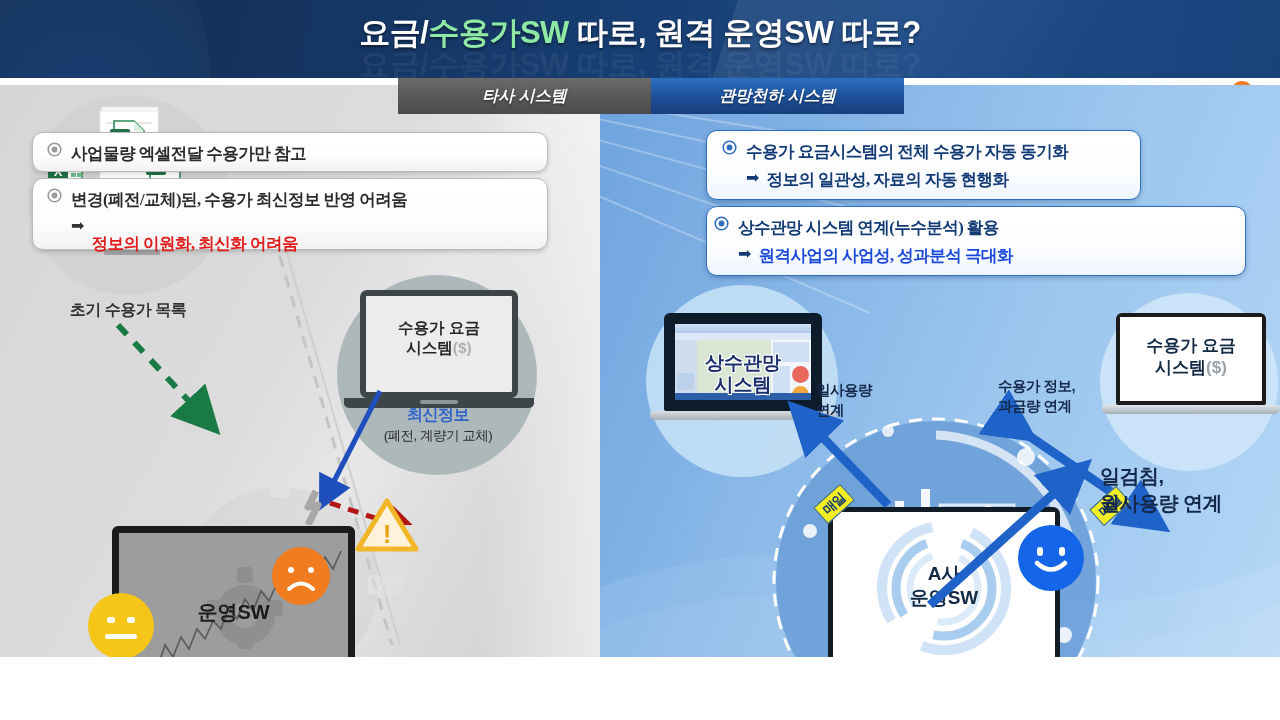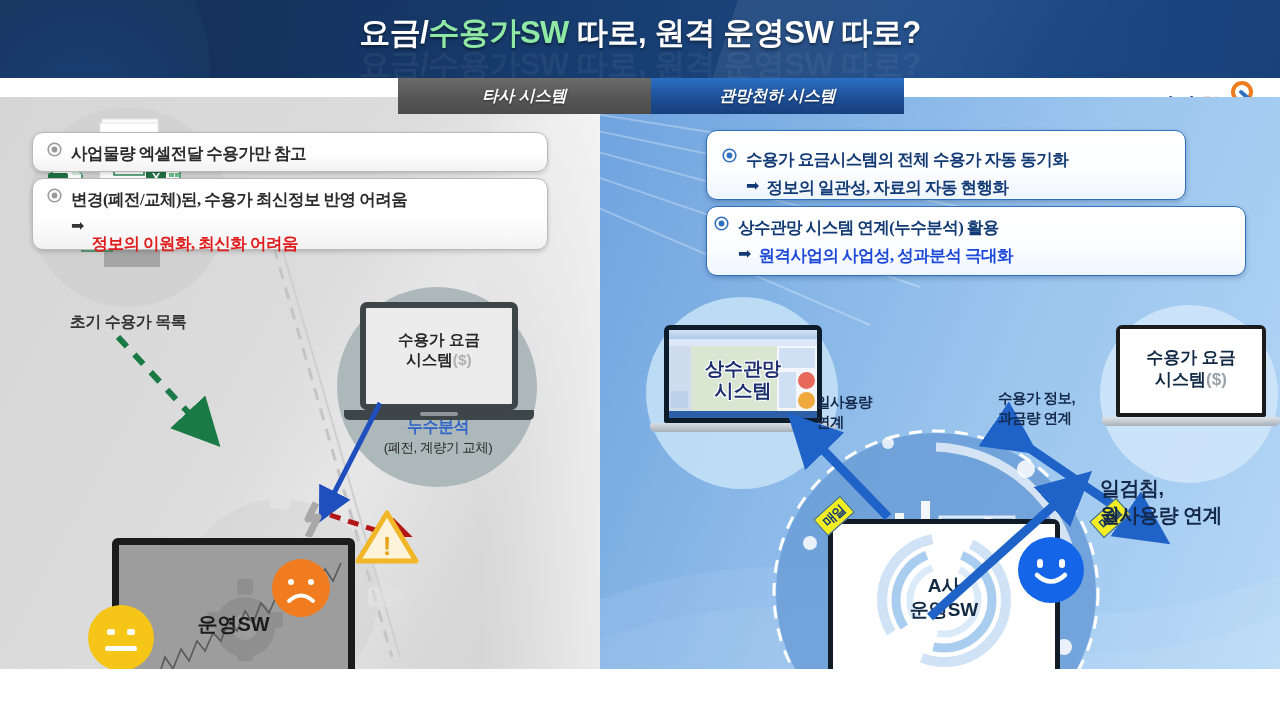--- a/index.html
+++ b/index.html
@@ -29,21 +29,21 @@
   .vs{position:absolute;left:0;top:0;width:506px;height:36px;text-align:center;
       font-size:30px;font-weight:bold;font-style:italic;color:rgba(255,255,255,.18);
       line-height:36px;}
   .tab{position:absolute;top:0;height:36px;line-height:36px;text-align:center;
        font-size:16px;font-weight:bold;font-style:italic;color:#fff;
        text-shadow:0 1px 2px rgba(0,0,0,.5);}
   .tab-left{left:0;width:253px;background:linear-gradient(180deg,#6b6b6b,#565656 55%,#4c4c4c);}
   .tab-right{left:253px;width:253px;background:linear-gradient(180deg,#2b6fc4,#1d4f97 55%,#173f7c);}
 
   
-  .panel{position:absolute;top:97px;height:572px;overflow:hidden;}
+  .panel{position:absolute;top:85px;height:572px;overflow:hidden;}
   .panel-left{left:0;width:600px;
     background:linear-gradient(118deg,#d6d6d6 0%,#dcdcdc 46%,#e7e7e7 62%,#d8d8d8 80%,#d2d2d2 100%);}
   .panel-right{left:600px;width:680px;
     background:linear-gradient(112deg,#6fa3de 0%,#84b4e6 28%,#9cc6ee 58%,#a8cef2 80%,#b6d8f6 100%);}
   .rays{position:absolute;left:-30px;top:-10px;width:420px;height:330px;opacity:.5;}
   .wave{position:absolute;left:0;bottom:-40px;width:680px;height:230px;opacity:.45;}
   .lgrad{position:absolute;right:0;top:0;width:120px;height:635px;
     background:linear-gradient(90deg,rgba(255,255,255,0),rgba(255,255,255,.55));}
   .lgear{position:absolute;left:150px;top:370px;width:260px;height:260px;opacity:.5;}
 
@@ -61,21 +61,21 @@
   .t-navy{color:#123a74;}
   .sub{display:flex;align-items:flex-start;margin-top:5px;padding-left:24px;}
   .arrw{flex:0 0 auto;margin-right:7px;font-size:16px;line-height:1.3;}
   .t-red{color:#e01b1b;margin-top:16px;}
   .t-blue{color:#1b48d8;}
   .t-arrow-dark{color:#333;}
   .t-arrow-navy{color:#123a74;}
 
   #b1{left:32px;top:132px;width:516px;height:40px;padding:9px 14px;}
   #b2{left:32px;top:178px;width:516px;height:72px;padding:9px 14px;}
-  #r1{left:706px;top:130px;width:480px;height:70px;padding:17px 15px;}
+  #r1{left:706px;top:130px;width:435px;height:70px;padding:9px 15px;}
   #r2{left:706px;top:206px;width:540px;height:70px;padding:9px 7px;}
 
   
   .circ{position:absolute;border-radius:50%;}
   .cap{position:absolute;text-align:center;font-weight:bold;letter-spacing:-.5px;}
   .lap-base{position:absolute;border-radius:0 0 5px 5px;}
 
   .face{position:absolute;border-radius:50%;}
 
   .maeil{position:absolute;background:#f2ee23;color:#123a74;font-weight:bold;
@@ -221,21 +221,21 @@
     <div class="circ" style="left:337px;top:190px;width:200px;height:200px;background:#adb8ba;"></div>
     <div style="position:absolute;left:360px;top:205px;width:158px;height:108px;background:#ececec;border:6px solid #3d4548;border-radius:7px;box-sizing:border-box;">
       <div style="position:absolute;left:0;top:22px;width:100%;text-align:center;font-size:15.5px;font-weight:bold;color:#262626;line-height:1.3;">
         <span>수용가 요금</span><br>
         <span>시스템</span><span style="color:#b0b0b0;">($)</span>
       </div>
     </div>
     <div class="lap-base" style="left:344px;top:313px;width:190px;height:10px;background:#3d4548;"></div>
     <div style="position:absolute;left:420px;top:315px;width:38px;height:4px;background:#8e9699;border-radius:2px;"></div>
 
-    <div class="cap" style="left:358px;top:320px;width:160px;font-size:16px;color:#2f64c8;">누수분석</div>
+    <div class="cap" style="left:358px;top:320px;width:160px;font-size:16px;color:#2f64c8;">최신정보</div>
     <div class="cap" style="left:338px;top:342px;width:200px;font-size:13.5px;color:#2b2b2b;font-weight:normal;">(폐전, 계량기 교체)</div>
 
     <svg style="position:absolute;left:290px;top:300px" width="200" height="140">
       <defs>
         <marker id="bh" markerWidth="7" markerHeight="7" refX="3" refY="3.5" orient="auto">
           <path d="M0 0l7 3.5L0 7z" fill="#1f4fbd"></path>
           </marker>
         <marker id="rh" markerWidth="7" markerHeight="7" refX="3" refY="3.5" orient="auto">
           <path d="M0 0l7 3.5L0 7z" fill="#b21616"></path>
           </marker>
@@ -291,21 +291,21 @@
           <line x1="-20" y1="74" x2="350" y2="200"></line>
         <line x1="-20" y1="100" x2="300" y2="238"></line>
       </g>
     </svg>
     <svg class="wave" viewBox="0 0 680 230" preserveAspectRatio="none">
       <path d="M0 120 Q170 60 340 112 T680 96 L680 230 L0 230Z" fill="#ffffff" opacity=".16"></path>
       <path d="M0 160 Q170 100 340 152 T680 136 L680 230 L0 230Z" fill="#ffffff" opacity=".12"></path>
     </svg>
 
     <div class="circ" style="left:46px;top:200px;width:192px;height:192px;background:#c7e3f7;opacity:.85;"></div>
-    <div style="position:absolute;left:64px;top:228px;width:158px;height:98px;background:#0d1b2a;border-radius:6px 6px 2px 2px;padding:5px;box-sizing:border-box;">
+    <div style="position:absolute;left:64px;top:228px;width:158px;height:98px;background:#0d1b2a;border-radius:6px 6px 2px 2px;padding:11px;box-sizing:border-box;">
       <div style="position:relative;width:100%;height:100%;background:#eef3fb;overflow:hidden;">
         <div style="position:absolute;left:0;top:0;width:100%;height:9px;background:linear-gradient(180deg,#cfe0f4,#aec9e8);"></div>
         <div style="position:absolute;left:0;top:9px;width:100%;height:7px;background:#dce8f7;"></div>
         <div style="position:absolute;left:0;top:16px;width:22px;bottom:7px;background:#cfdcee;"></div>
         <div style="position:absolute;left:22px;top:16px;right:40px;bottom:7px;background:#d8e6d2;"></div>
         <div style="position:absolute;right:0;top:16px;width:40px;bottom:7px;background:#f3f6fb;"></div>
         <div style="position:absolute;right:2px;top:18px;width:36px;height:20px;background:#cfe0f4;"></div>
         <div style="position:absolute;right:2px;top:42px;width:17px;height:17px;border-radius:50%;background:#e8685c;"></div>
         <div style="position:absolute;right:2px;top:62px;width:17px;height:17px;border-radius:50%;background:#f0a93c;"></div>
         <div style="position:absolute;right:21px;top:42px;width:17px;height:36px;background:#cfe0f4;"></div>

